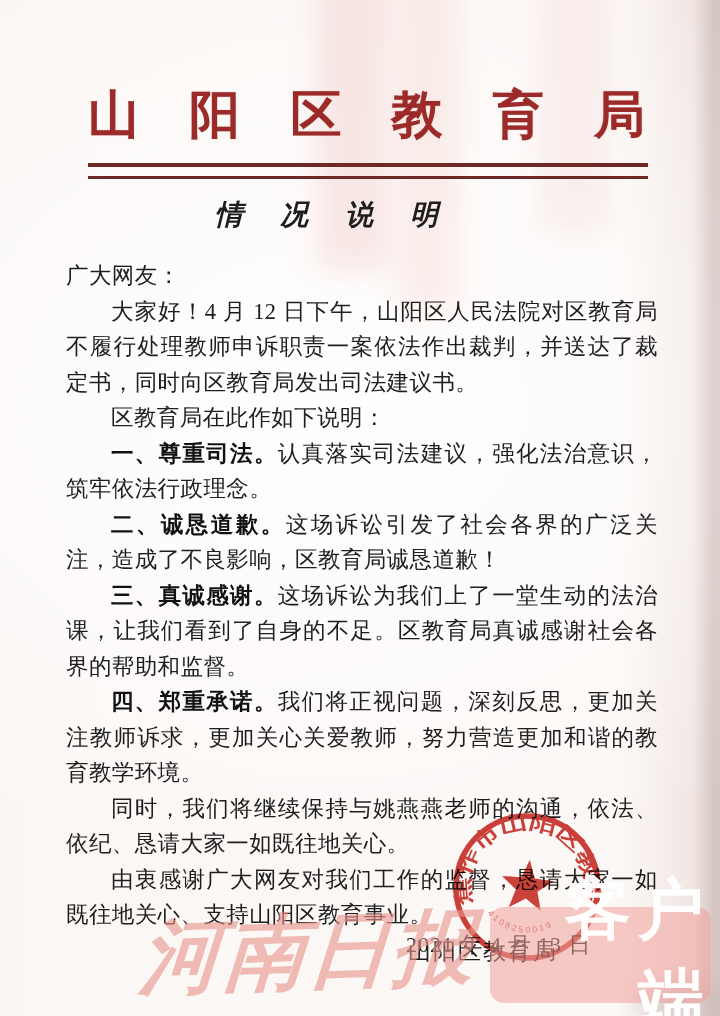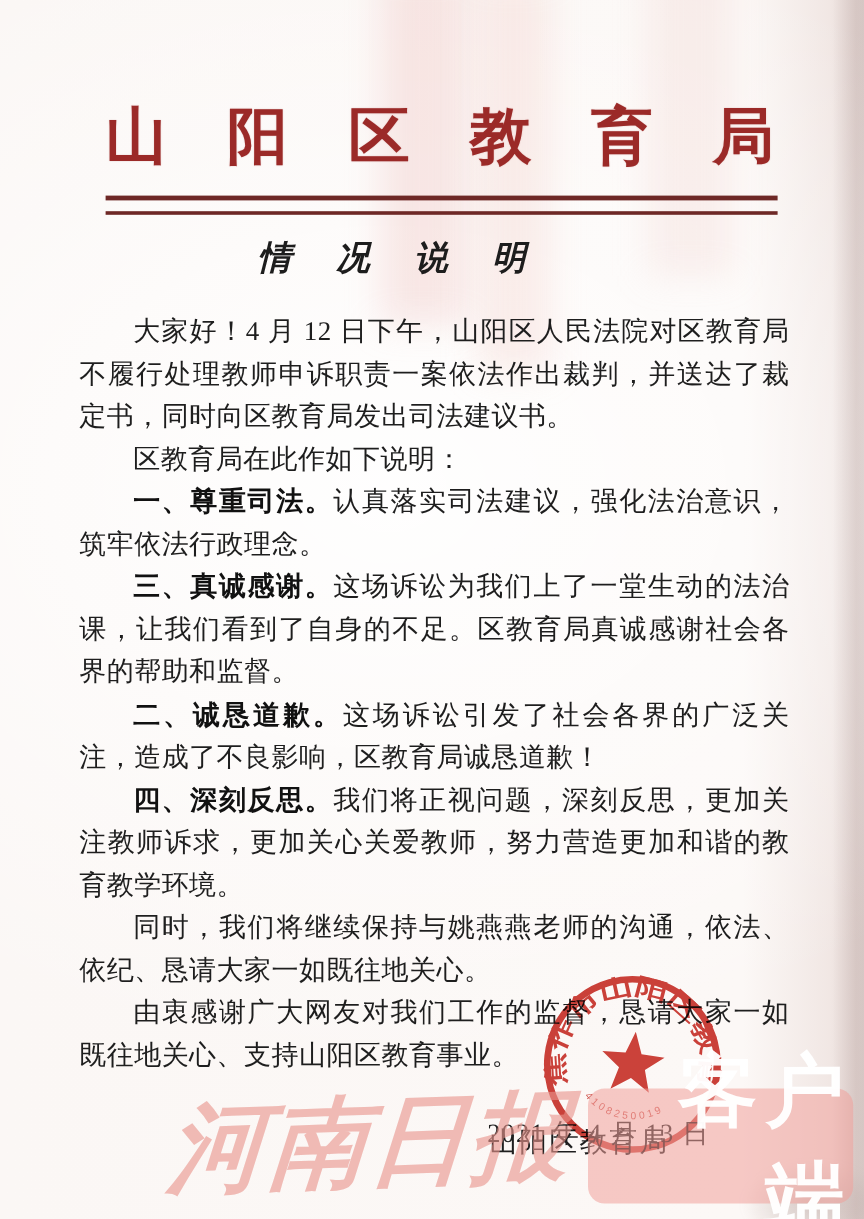--- a/index.html
+++ b/index.html
@@ -100,26 +100,27 @@
   </div>
 
   <div class="rules">
     <div class="r1"></div>
     <div class="r2"></div>
   </div>
 
   <div class="doc-title">情 况 说 明</div>
 
   <div class="body">
+    <p>广大网友：</p>
     <p class="indent">大家好！4 月 12 日下午，山阳区人民法院对区教育局不履行处理教师申诉职责一案依法作出裁判，并送达了裁定书，同时向区教育局发出司法建议书。</p>
     <p class="indent">区教育局在此作如下说明：</p>
     <p class="indent"><b>一、尊重司法。</b><span>认真落实司法建议，强化法治意识，筑牢依法行政理念。</span></p>
+    <p class="indent"><b>二、诚恳道歉。</b><span>这场诉讼引发了社会各界的广泛关注，造成了不良影响，区教育局诚恳道歉！</span></p>
     <p class="indent"><b>三、真诚感谢。</b><span>这场诉讼为我们上了一堂生动的法治课，让我们看到了自身的不足。区教育局真诚感谢社会各界的帮助和监督。</span></p>
-    <p class="indent"><b>二、诚恳道歉。</b><span>这场诉讼引发了社会各界的广泛关注，造成了不良影响，区教育局诚恳道歉！</span></p>
-    <p class="indent"><b>四、深刻反思。</b><span>我们将正视问题，深刻反思，更加关注教师诉求，更加关心关爱教师，努力营造更加和谐的教育教学环境。</span></p>
+    <p class="indent"><b>四、郑重承诺。</b><span>我们将正视问题，深刻反思，更加关注教师诉求，更加关心关爱教师，努力营造更加和谐的教育教学环境。</span></p>
     <p class="indent">同时，我们将继续保持与姚燕燕老师的沟通，依法、依纪、恳请大家一如既往地关心。</p>
     <p class="indent">由衷感谢广大网友对我们工作的监督，恳请大家一如既往地关心、支持山阳区教育事业。</p>
   </div>
 
   <div class="signature">山阳区教育局</div>
   <div class="sig-date">2021 年 4 月 13 日</div>
 
   <div class="seal">
     <svg width="152" height="152" viewBox="0 0 150 150">
       <defs>

